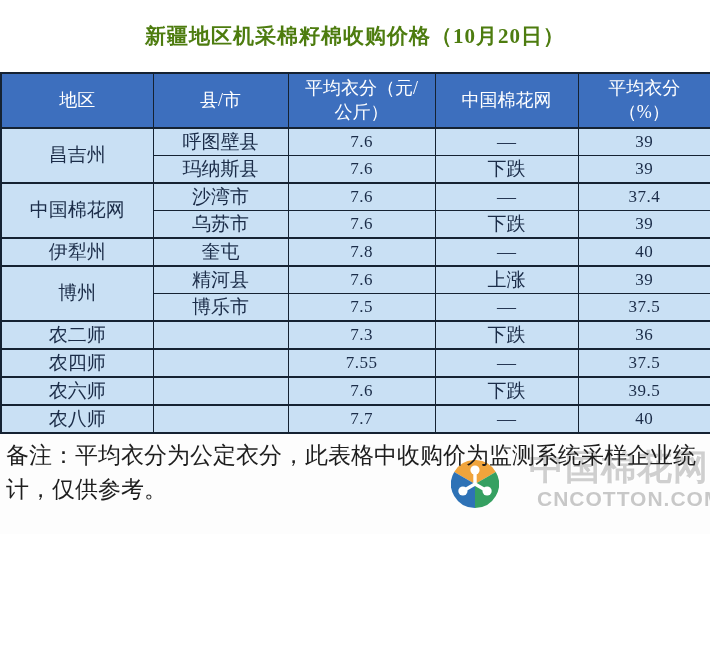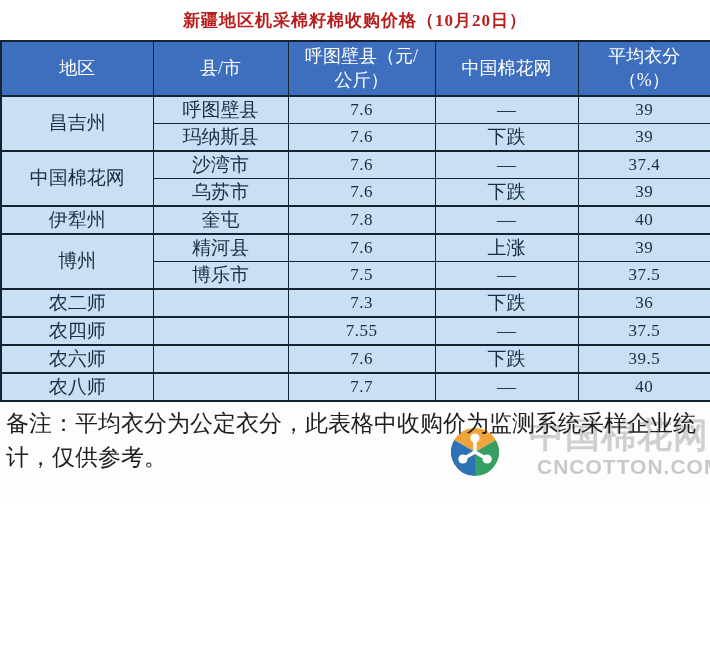--- a/index.html
+++ b/index.html
@@ -8,27 +8,27 @@
 
   .page {
     position: relative;
     width: 710px;
     height: 671px;
     background: #ffffff;
     overflow: hidden;
   }
 
   .title {
-    height: 40px;
+    height: 72px;
     display: flex;
     align-items: center;
     justify-content: center;
-    font-size: 17px;
+    font-size: 21px;
     font-weight: bold;
-    color: #b91c1c;
+    color: #4d7c0f;
     letter-spacing: 1px;
   }
 
   table.price-table {
     width: 710px;
     table-layout: fixed;
     border-collapse: collapse;
     border: 2px solid #152232;
   }
   .price-table th, .price-table td {
@@ -125,21 +125,21 @@
     </colgroup>
     <thead>
       <tr>
         <th>
           <div>地区</div>
         </th>
         <th>
           <div>县/市</div>
         </th>
         <th>
-          <div>呼图壁县（元/</div>
+          <div>平均衣分（元/</div>
           <div>公斤）</div>
         </th>
         <th>
           <div>中国棉花网</div>
         </th>
         <th>
           <div>平均衣分</div>
           <div>（%）</div>
         </th>
       </tr>

